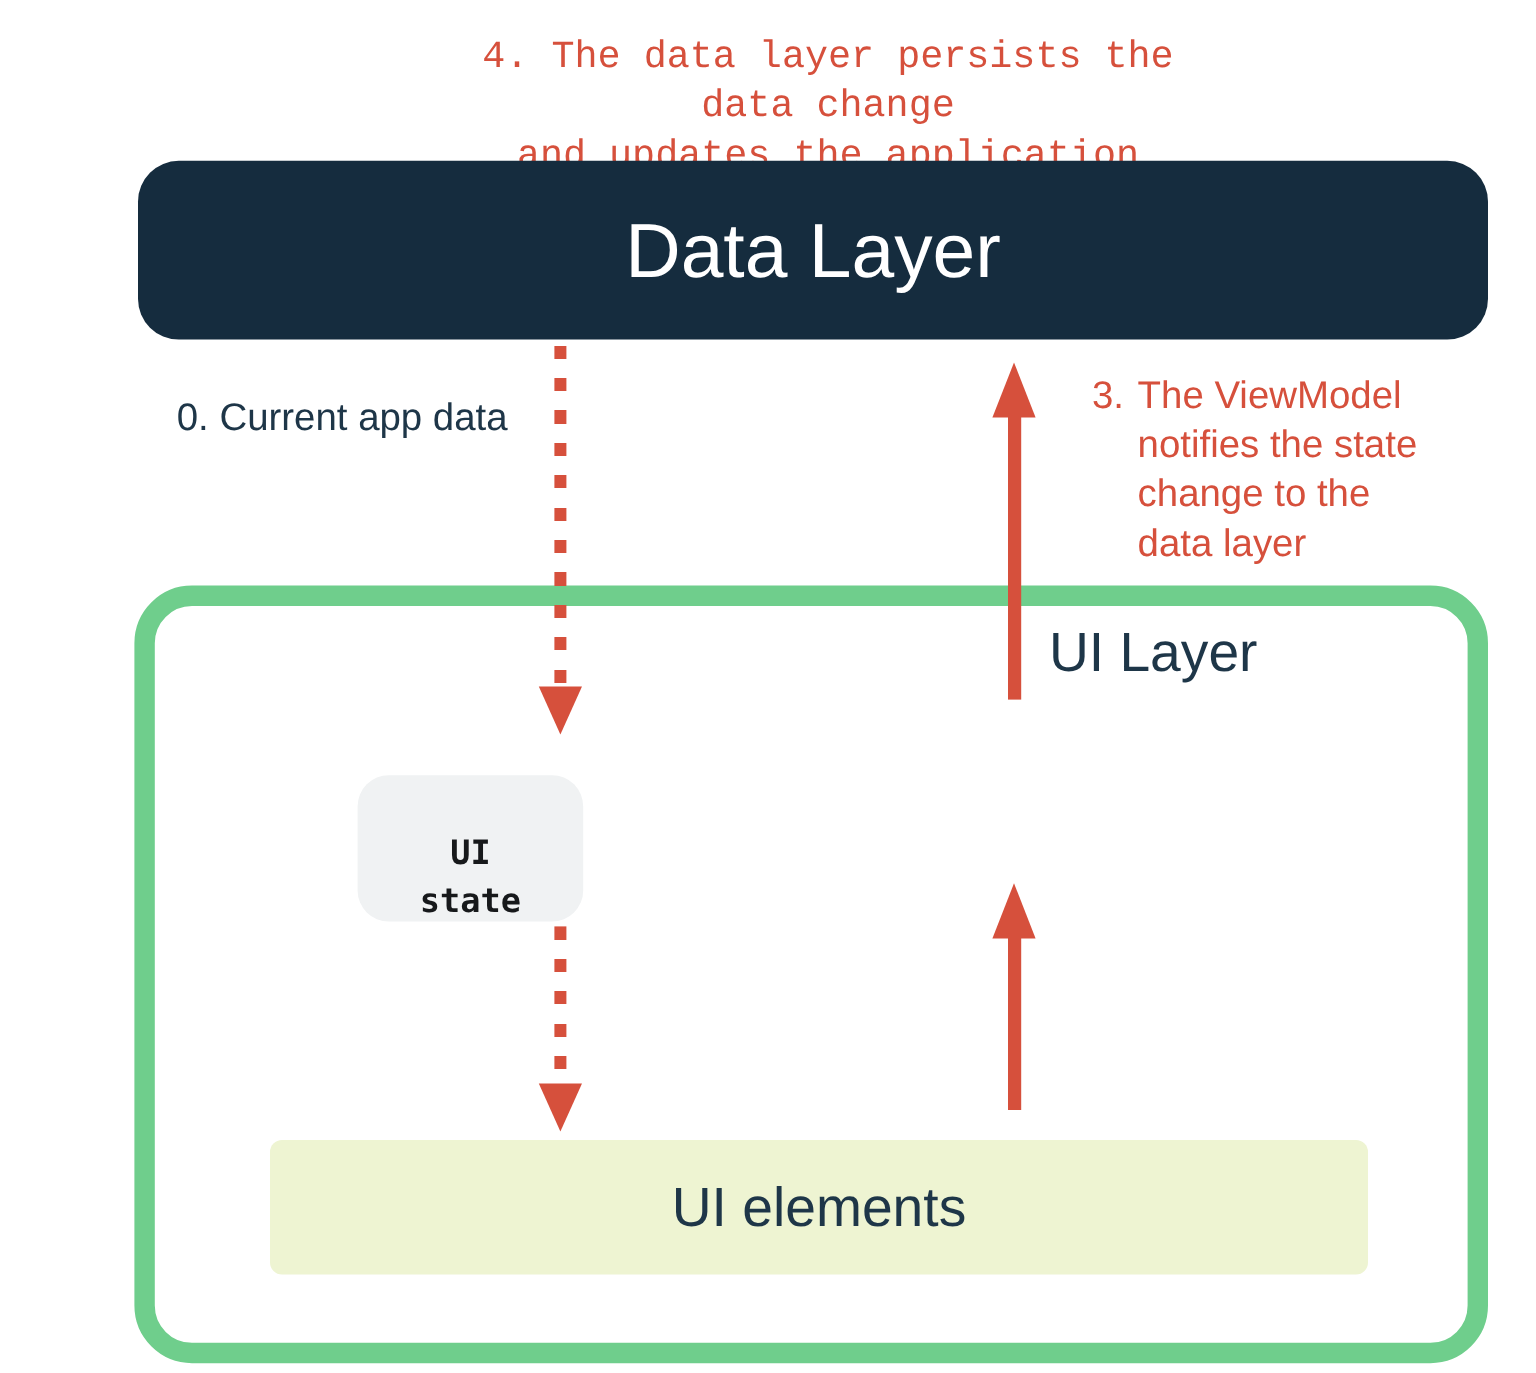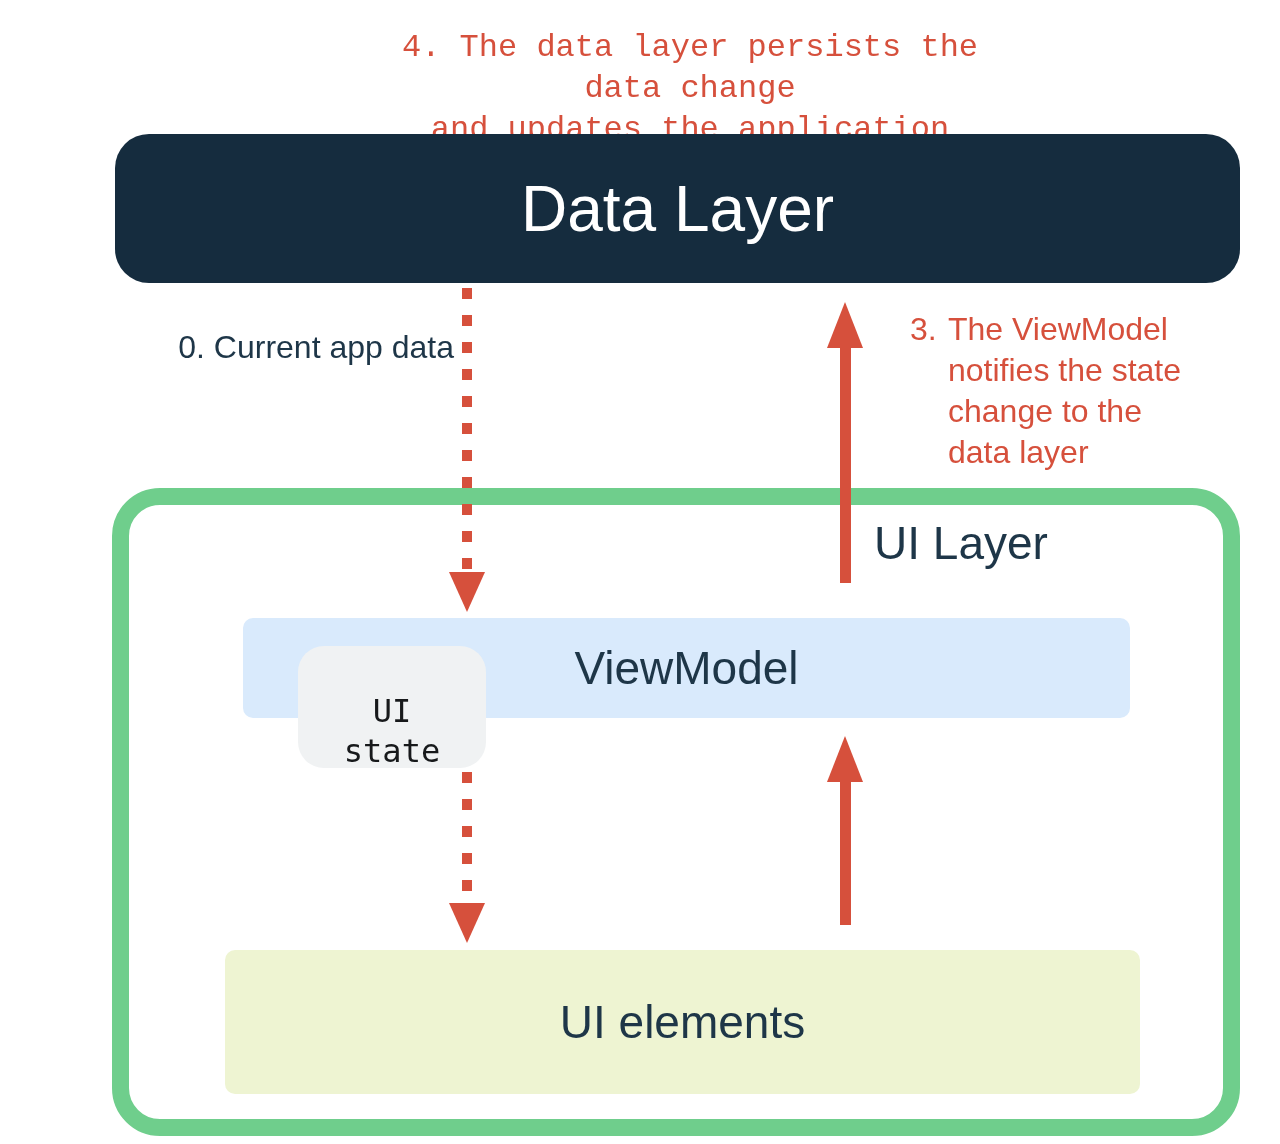--- a/index.html
+++ b/index.html
@@ -13,21 +13,21 @@
   
   .note{
     position:absolute;
     font-size:32px;
     line-height:41px;
     white-space:pre-line;
     color:var(--navy-text,#1e3648);
   }
   .red{color:var(--red,#d6503c);}
   .note-4{left:690px;top:27px;transform:translateX(-50%);text-align:center;font-family:Liberation Mono, monospace;}
-  .note-0{right:826px;top:327px;text-align:left;}
+  .note-0{right:857px;top:327px;text-align:left;}
   .note-5{right:837px;top:384px;text-align:center;}
   .note-1{right:837px;top:781px;text-align:right;}
   .note-6{right:837px;top:839px;text-align:right;}
   .hang{display:flex;}
   .hang .marker{flex:0 0 38px;}
   .hang .body{white-space:pre-line;}
   .note-3{left:910px;top:309px;}
   .note-2{left:910px;top:757px;}
   .bold-line{display:block;font-weight:bold;}
   
@@ -55,35 +55,35 @@
   }
   .viewmodel{
     left:243px;top:618px;width:887px;height:100px;
     background:var(--blue-box,#d9eafc);
     border-radius:10px;z-index:3;
   }
   .viewmodel .big-label,.ui-elements .big-label{
     color:var(--navy-text,#1e3648);font-size:46px;
   }
   .ui-elements{
-    left:225px;top:950px;width:915px;height:144px;
+    left:225px;top:950px;width:915px;height:112px;
     background:var(--yellow-box,#eef4d2);
     border-radius:10px;z-index:3;
   }
   .ui-state-chip{
     position:absolute;
     left:298px;top:646px;width:188px;height:122px;
     background:var(--chip-grey,#f0f2f3);
     border-radius:26px;
     display:flex;align-items:center;justify-content:center;
     z-index:4;
   }
   .ui-state-chip .chip-label{
     font-family:"DejaVu Sans Mono", monospace;
-    font-weight:normal;font-size:32px;line-height:40px;
+    font-weight:bold;font-size:28px;line-height:40px;
     color:#17191b;text-align:center;white-space:pre-line;margin-top:48px;
   }
   
   .dotted-shaft{
     position:absolute;width:10px;z-index:2;
     background:repeating-linear-gradient(
       to bottom,
       var(--red,#d6503c) 0 11px,
       transparent 11px 27px);
   }
@@ -142,23 +142,20 @@
 
   <div class="dotted-shaft dotted-2"></div>
   <div class="head-down head-2"></div>
 
   <div class="solid-shaft solid-1"></div>
   <div class="head-up head-3"></div>
 
   <div class="solid-shaft solid-2"></div>
   <div class="head-up head-4"></div>
 
-  <div class="box viewmodel">
-    <span class="big-label">ViewModel</span>
-  </div>
 
   <div class="ui-state-chip">
     <span class="chip-label">UI
 state</span>
   </div>
 
   <div class="note note-1">1. Current UI state</div>
   <div class="note note-6 red">6. New UI state</div>
 
   <div class="note note-2 red hang">

